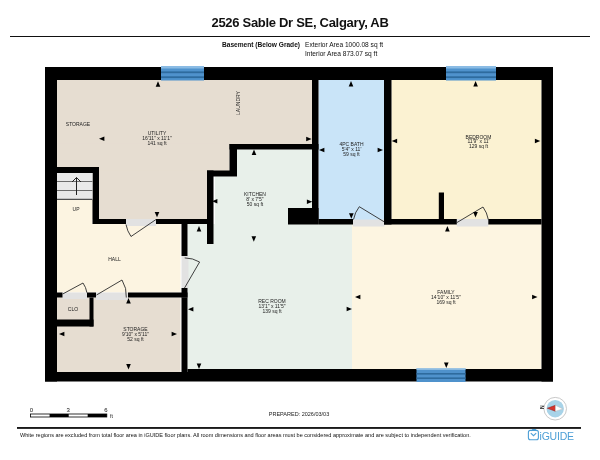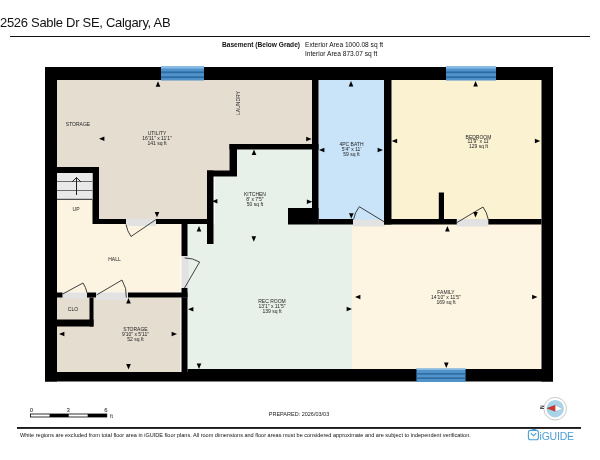--- a/index.html
+++ b/index.html
@@ -3,21 +3,21 @@
 <meta charset="utf-8">
 <style>
 html,body{margin:0;padding:0;background:#ffffff;}
 body{width:600px;height:460px;font-family:"Liberation Sans",sans-serif;position:relative;overflow:hidden;}
 .abs{position:absolute;}
 svg{display:block;position:absolute;left:0;top:0;}
 </style>
 </head>
 <body>
 
-<div class="abs" style="left:0;top:15.2px;width:600px;font-size:13px;letter-spacing:-0.3px;font-weight:normal;color:#111;">2526 Sable Dr SE, Calgary, AB</div>
+<div class="abs" style="left:0;top:15.2px;width:600px;text-align:center;font-size:13px;letter-spacing:-0.3px;font-weight:bold;color:#111;">2526 Sable Dr SE, Calgary, AB</div>
 
 <div class="abs" style="left:10px;top:35.8px;width:580px;height:1.6px;background:#111;"></div>
 
 <div class="abs" style="left:0;top:40.5px;width:300px;text-align:right;font-size:6.6px;font-weight:bold;color:#111;">Basement (Below Grade)</div>
 
 <div class="abs" style="left:305px;top:40.5px;font-size:6.6px;color:#111;">Exterior Area 1000.08 sq ft</div>
 
 <div class="abs" style="left:305px;top:49.5px;font-size:6.6px;color:#111;">Interior Area 873.07 sq ft</div>
 
 <svg width="600" height="460" viewBox="0 0 600 460">

